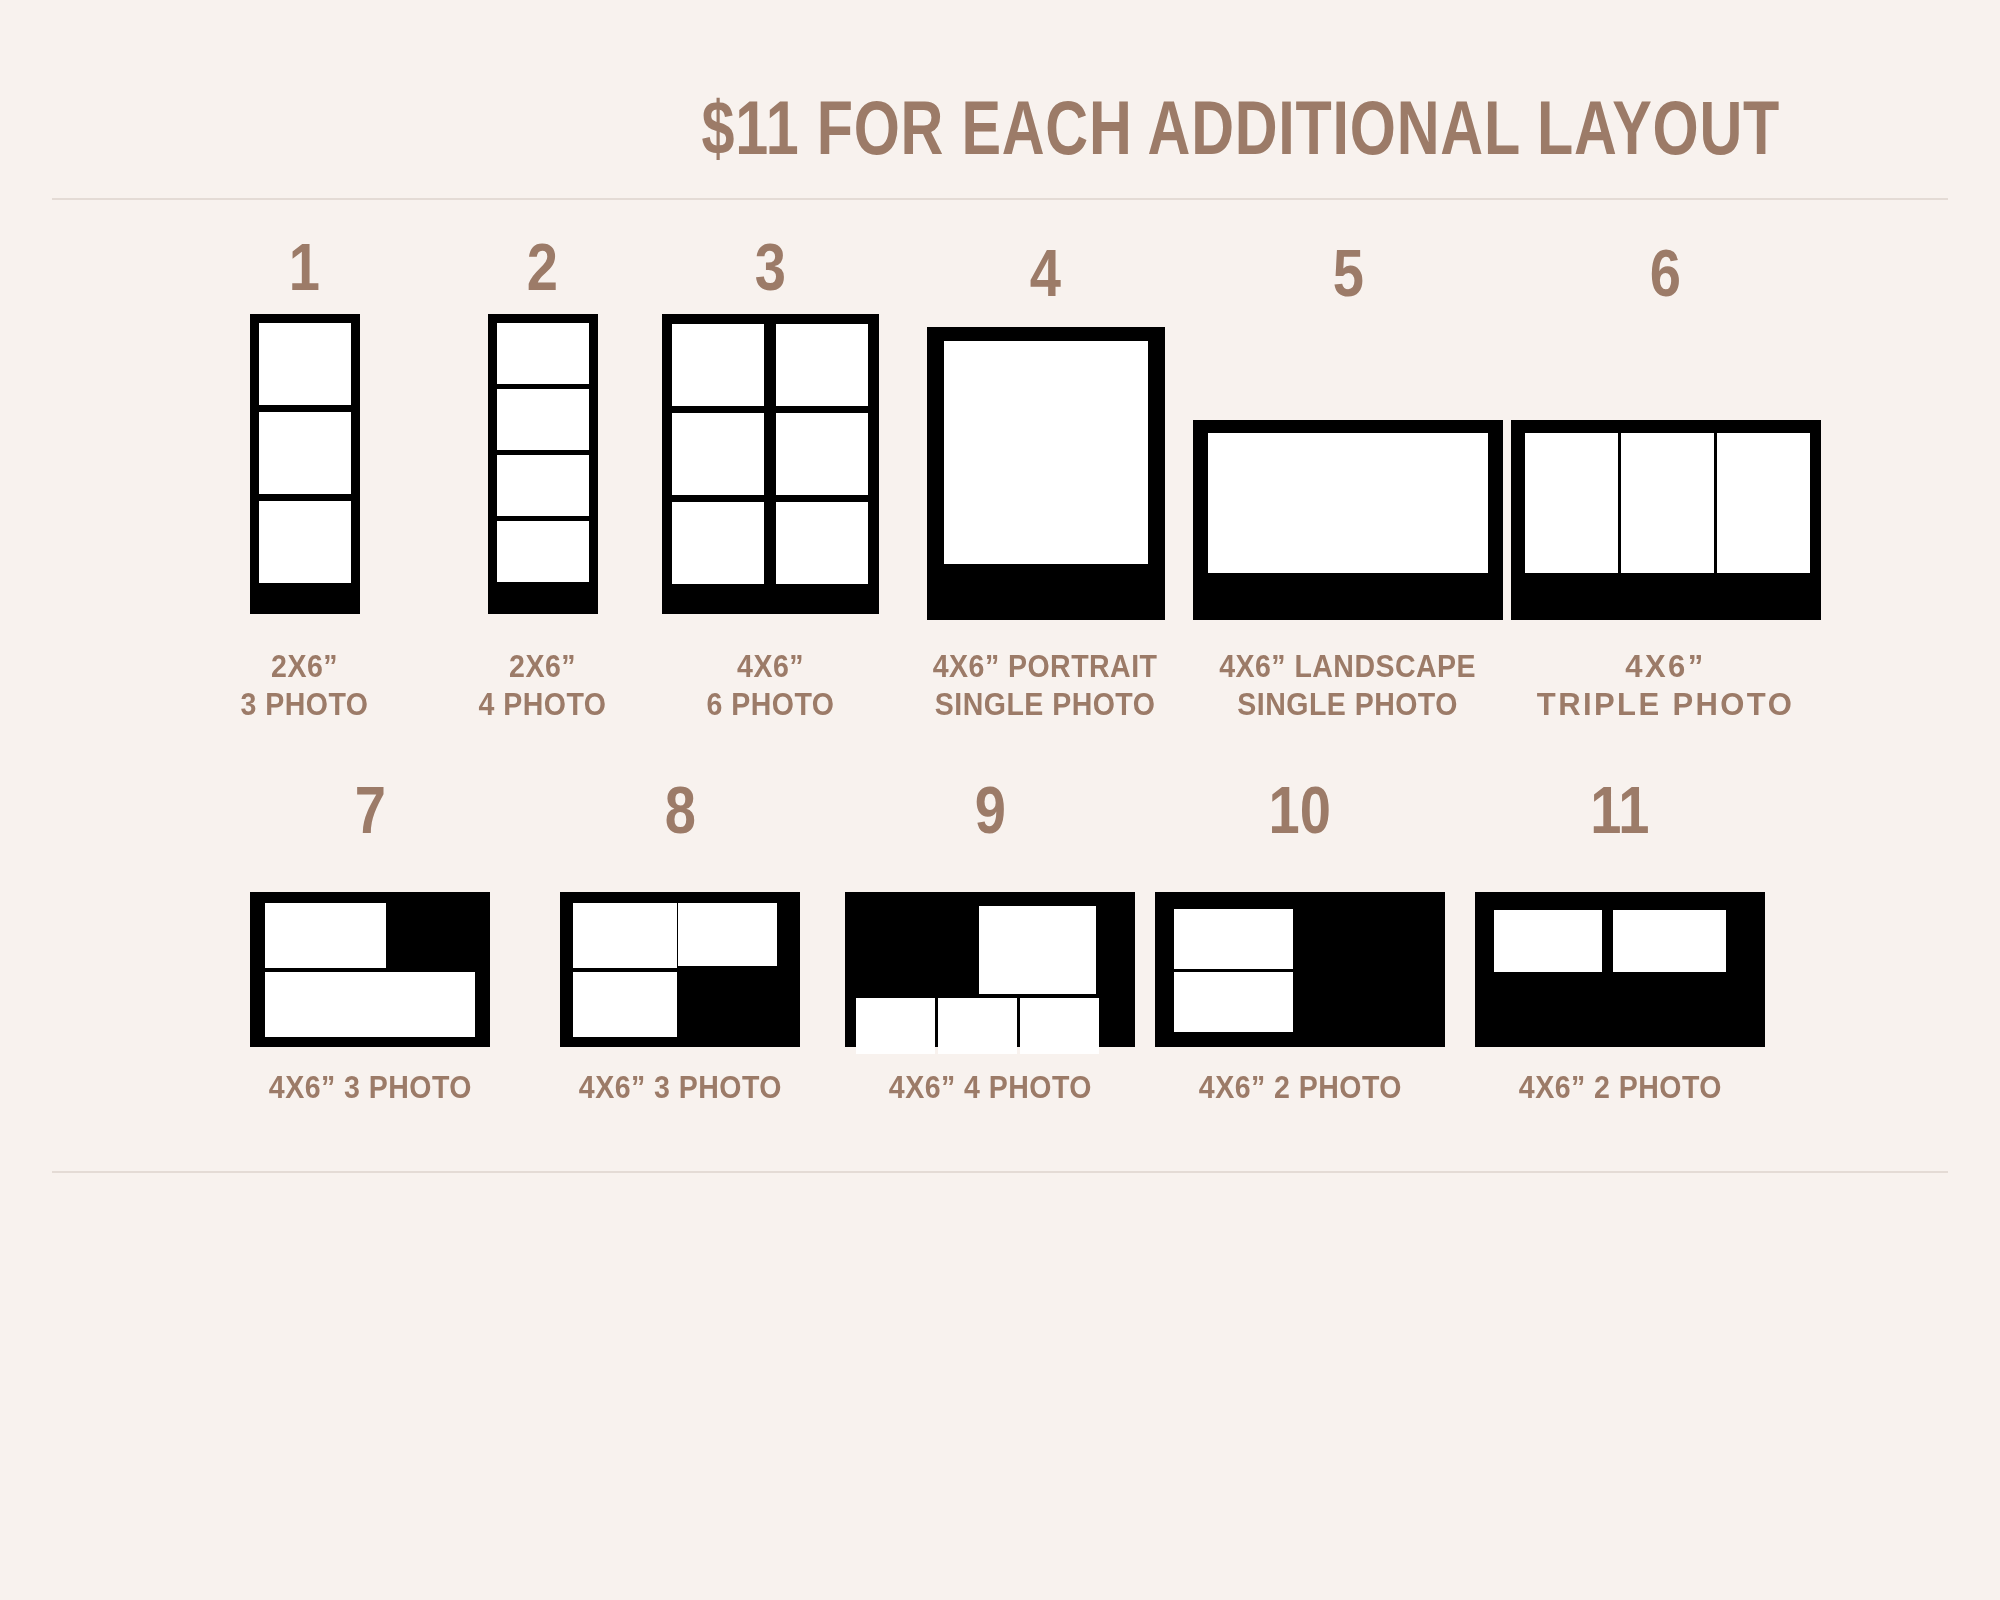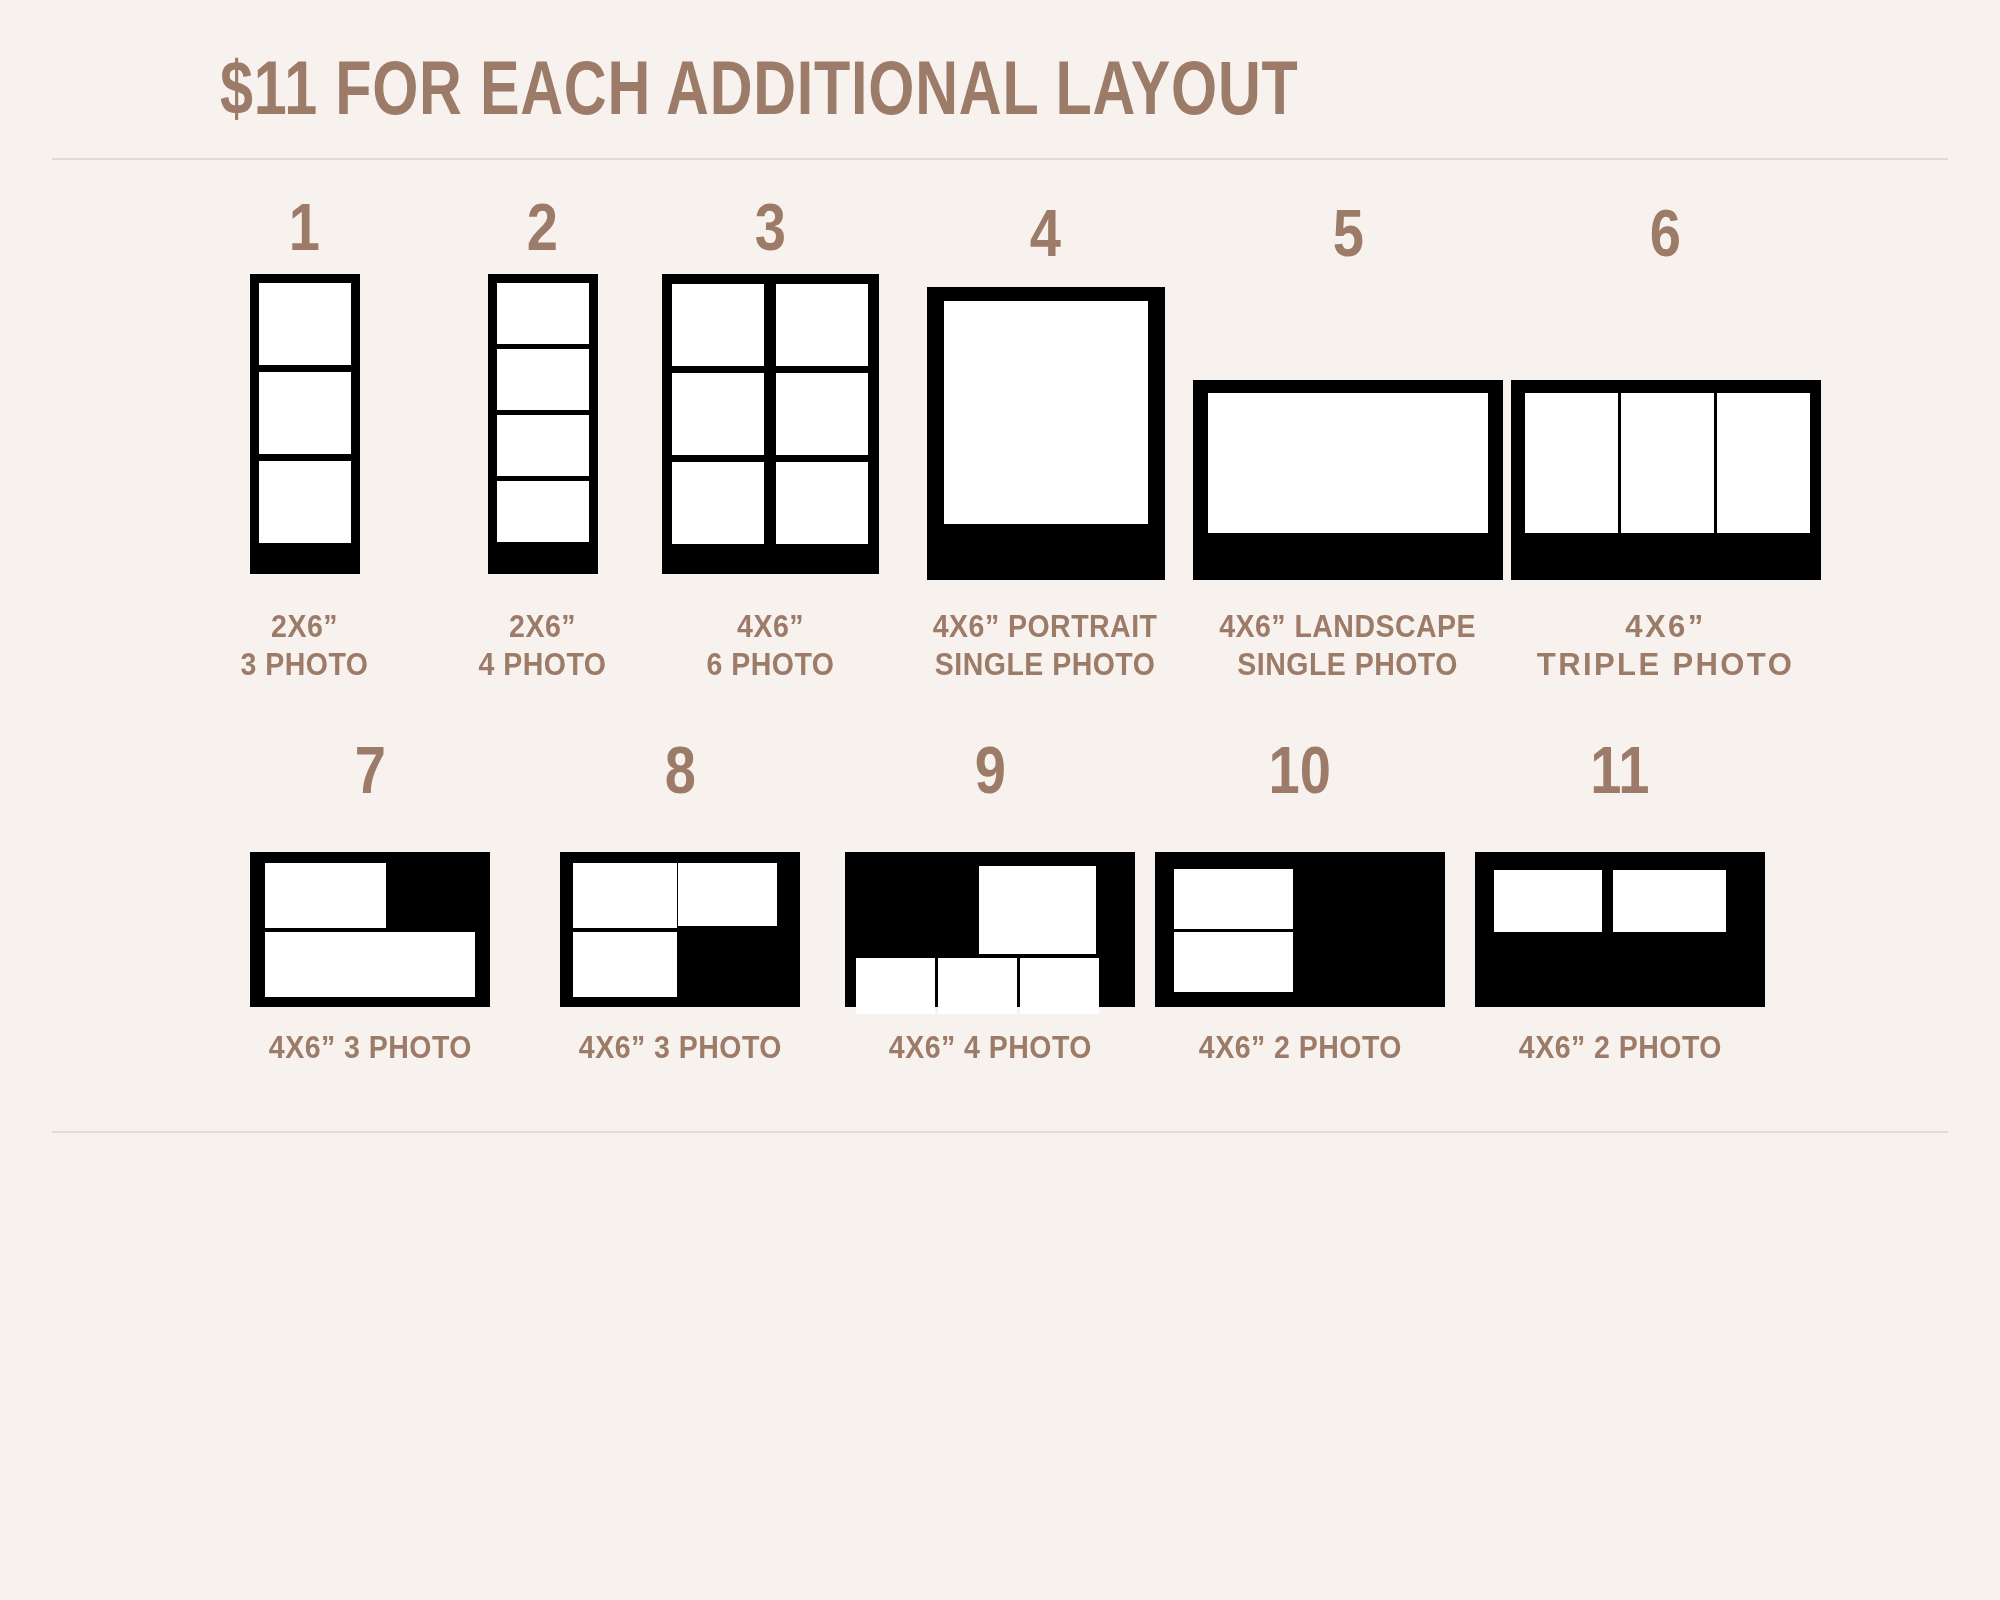--- a/index.html
+++ b/index.html
@@ -11,21 +11,22 @@
   }
   #page {
     position: relative;
     width: 2000px; height: 1600px;
     background: #f8f2ee;
   }
 
   
   .header {
     padding-top: 48px;
-    text-align: left;
+    text-align: right;
+    margin-top: 40px;
   }
   .title {
     color: #9c7b68;
     font-family: "Liberation Sans Narrow", "Liberation Sans", sans-serif;
     font-weight: bold;
     font-size: 76px;
     letter-spacing: 1px;
     transform: scaleX(0.78);
     transform-origin: center center;
     white-space: nowrap;

